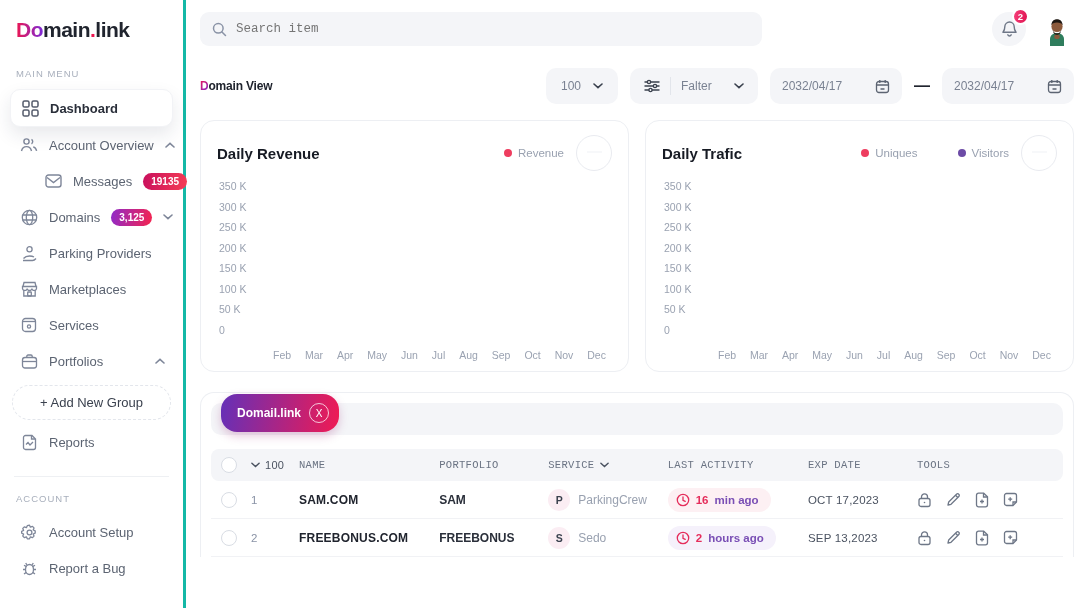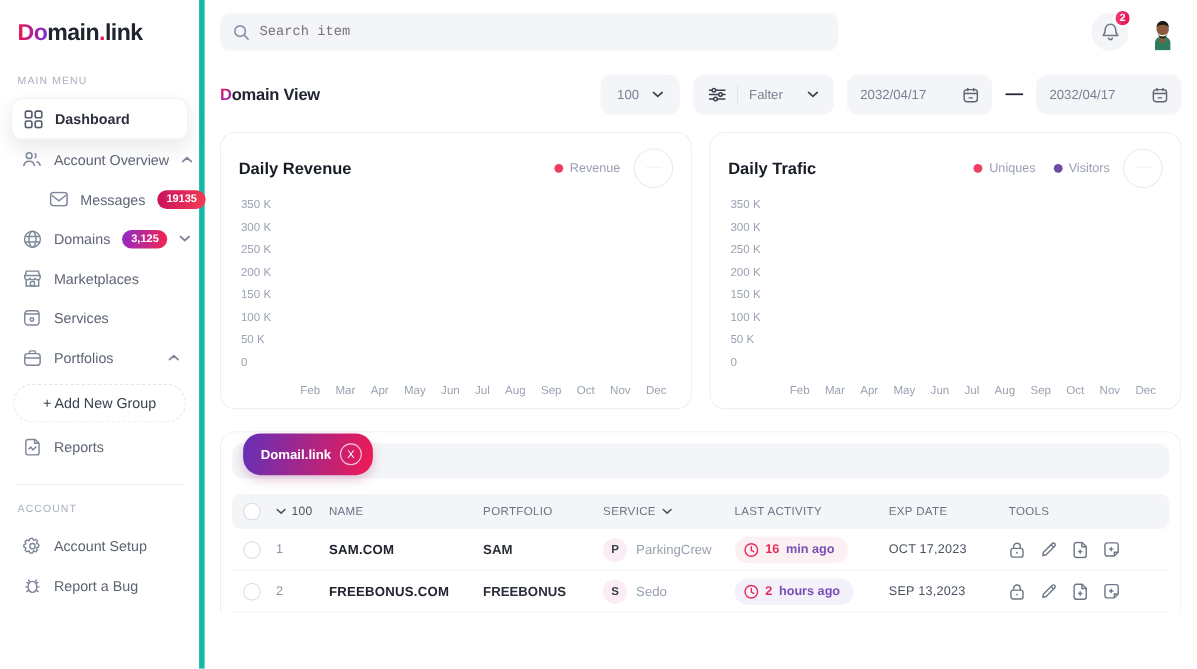--- a/index.html
+++ b/index.html
@@ -1,21 +1,21 @@
 <!DOCTYPE html>
 <html><head>
 <meta charset="utf-8">
 <style>
   * { margin:0; padding:0; box-sizing:border-box; }
   html,body { width:1088px; height:608px; overflow:hidden; background:#fff;
     font-family:"Liberation Sans", sans-serif; color:#20242E; }
   .app { display:flex; width:100%; height:100%; }
 
   
-  .sidebar { width:186px; min-width:186px; height:100%; border-right:5px solid #14b8a6;
+  .sidebar { width:186px; min-width:186px; height:100%; border-right:3px solid #14b8a6;
     padding:18px 10px 0 10px; background:#fff; }
   .logo { font-size:21px; font-weight:bold; letter-spacing:-0.5px; padding-left:6px; }
   .logo .grad { background:linear-gradient(90deg,#ED1650,#7C2BD9);
     -webkit-background-clip:text; background-clip:text; color:transparent; }
   .logo .dot { color:#ED1650; }
   .menu-label { font-size:9.5px; letter-spacing:1px; color:#A8AFBC; margin:26px 0 10px 6px; }
   .nav-item { display:flex; align-items:center; gap:11px; padding:9px 8px 9px 10px;
     font-size:13px; color:#5C6472; border-radius:10px; cursor:pointer; }
   .nav-item .ic { width:18px; height:18px; display:flex; align-items:center; justify-content:center; flex:none; }
   .nav-item .lbl { flex:1; white-space:nowrap; }
@@ -39,39 +39,39 @@
     color:#6A7383; width:100%; font-family:Liberation Mono, monospace; }
   .topbar-right { margin-left:auto; display:flex; align-items:center; gap:14px; }
   .bell-btn { width:34px; height:34px; border-radius:50%; background:#F4F5F8; position:relative;
     display:flex; align-items:center; justify-content:center; cursor:pointer; }
   .notif { position:absolute; top:-4px; right:-3px; min-width:17px; height:17px; border-radius:9px;
     background:linear-gradient(100deg,#F5407B,#E01250); color:#fff; font-size:9.5px; font-weight:bold;
     display:flex; align-items:center; justify-content:center; border:2px solid #fff; }
   .avatar { width:34px; height:34px; border-radius:8px; overflow:hidden; cursor:pointer; background:#fff; }
 
   .page-head { display:flex; align-items:center; margin-top:22px; }
-  .page-title { font-size:15px; font-weight:bold; letter-spacing:-0.2px;text-align:center; }
+  .page-title { font-size:12px; font-weight:bold; letter-spacing:-0.2px;text-align:center; }
   .page-title .grad { background:linear-gradient(135deg,#ED1650,#7C2BD9);
     -webkit-background-clip:text; background-clip:text; color:transparent; }
   .controls { margin-left:auto; display:flex; align-items:center; gap:12px; }
   .ctl { background:#F4F5F8; border-radius:10px; height:36px; display:flex; align-items:center;
     font-size:12px; color:#7A8292; cursor:pointer; }
   .ctl.pagesize { width:72px; justify-content:center; gap:12px; }
   .ctl.filter { width:128px; padding:0 14px; gap:10px; }
   .ctl.filter .sep { width:1px; height:18px; background:#E2E5EB; }
   .ctl.date { width:132px; padding:0 12px; justify-content:space-between; }
   .dash { color:#20242E; font-weight:bold; }
 
   
   .charts { display:flex; gap:16px; margin-top:16px; }
   .card { flex:1; border:1px solid #EDEFF3; border-radius:14px; background:#fff; padding:14px 16px 10px 16px; }
   .card-head { display:flex; align-items:center; margin-bottom:10px; }
   .card-title { font-size:15px; font-weight:bold; color:#171B24; }
   .legend { margin-left:auto; display:flex; align-items:center; gap:16px; margin-right:12px; }
-  .leg-item { display:flex; align-items:center; gap:6px; font-size:11.5px; color:#99A1B0; }
+  .leg-item { display:flex; align-items:center; gap:6px; font-size:11.5px; color:#99A1B0;margin-left:24px; }
   .leg-dot { width:8px; height:8px; border-radius:50%; }
   .dot-red { background:#EE3D5F; } .dot-purple { background:#6C4BA6; }
   .dl-btn { width:36px; height:36px; border-radius:50%; border:1px solid #E9EBF0; background:#fff;
     display:flex; align-items:center; justify-content:center; cursor:pointer; color:#5C6472; }
   .chart-body { display:flex; }
   .ylabels { width:44px; position:relative; height:162px; flex:none; }
   .ylabels span { position:absolute; left:2px; font-size:10.5px; color:#9AA2B1; }
   .plot { flex:1; height:162px; }
   .plot svg { width:100%; height:162px; display:block; }
   .xlabels { display:flex; justify-content:space-between; margin:6px 4px 0 56px; padding-right:2px;gap:11px; }
@@ -84,21 +84,21 @@
   .chip { position:absolute; left:10px; top:-9px; height:38px; padding:0 10px 0 16px; border-radius:16px;
     background:linear-gradient(100deg,#6430B8,#F01A53); color:#fff; font-size:12px; font-weight:bold;
     display:flex; align-items:center; gap:8px; cursor:pointer; box-shadow:0 4px 10px rgba(150,30,110,.25); }
   .chip .x { width:20px; height:20px; border-radius:50%; border:1px solid rgba(255,255,255,.75);
     display:flex; align-items:center; justify-content:center; font-size:10px; font-weight:normal; }
   .tgrid { display:grid; grid-template-columns:30px 48px 1.35fr 1.05fr 1.15fr 1.35fr 1.05fr 136px;
     align-items:center; padding:0 10px; }
   .thead { background:#F4F5F8; border-radius:8px; height:32px; font-size:10.5px; color:#6A7383;
     letter-spacing:.3px; }
   .thead .sorter { display:flex; align-items:center; gap:5px; color:#4A5260; font-size:11px; }
-  .th { display:flex; align-items:center; gap:6px; }
+  .th { display:flex; align-items:center; gap:6px;font-family:Liberation Mono, monospace; }
   .trow { height:38px; border-bottom:1px solid #F1F2F5; font-size:12px; }
   .cbx { width:16px; height:16px; border-radius:50%; border:1.5px solid #D9DDE4; background:#fff; cursor:pointer; }
   .num { color:#8A93A6; font-size:11.5px; }
   .dname { font-weight:bold; color:#20242E; font-size:12px; letter-spacing:.2px; }
   .dport { font-weight:bold; color:#2A2F3A; font-size:12px; }
   .svc { display:flex; align-items:center; gap:8px; color:#99A1B0; font-size:12px; }
   .svc .ini { width:22px; height:22px; border-radius:50%; background:#FBEDF3; color:#3A414E;
     font-size:10.5px; font-weight:bold; display:flex; align-items:center; justify-content:center; }
   .act-pill { display:inline-flex; align-items:center; gap:6px; height:24px; padding:0 12px 0 8px;
     border-radius:13px; font-size:11.5px; font-weight:bold; }
@@ -169,20 +169,30 @@
       </span>
       <span class="lbl">Domains</span>
       <span class="badge mix">3,125</span>
       <span class="chev">
           <svg width="10" height="6" viewBox="0 0 10 6" fill="none" stroke="#7E8699" stroke-width="1.6" stroke-linecap="round">
             <path d="M1 1l4 3.6L9 1"></path>
           </svg>
         </span>
     </div>
 
+    <div class="nav-item">
+      <span class="ic">
+        <svg width="17" height="17" viewBox="0 0 17 17" fill="none" stroke="#7E8699" stroke-width="1.3">
+            <circle cx="8.5" cy="4.2" r="2.6"></circle>
+            <path d="M2.5 13.5c1.5-1.8 3-2.5 6-2.5 2 0 3.5.4 4.5 1"></path>
+            <path d="M2 15.5h9.5c1.5 0 2.5-.8 3.5-2"></path>
+          </svg>
+      </span>
+      <span class="lbl">Parking Providers</span>
+    </div>
 
     <div class="nav-item">
       <span class="ic">
         <svg width="17" height="16" viewBox="0 0 17 16" fill="none" stroke="#7E8699" stroke-width="1.3">
             <path d="M2 5.5L3 1.5h11l1 4"></path>
             <path d="M1.5 5.5h14v2a2 2 0 0 1-2.3 1.8 2 2 0 0 1-2.3-1.8 2 2 0 0 1-2.4 1.8 2 2 0 0 1-2.3-1.8A2 2 0 0 1 3.8 9.3 2 2 0 0 1 1.5 7.5z"></path>
             <path d="M2.8 9.5v5.5h11.4V9.5"></path>
             <rect x="6.7" y="11" width="3.6" height="4" rx="0.5"></rect>
           </svg>
       </span>

